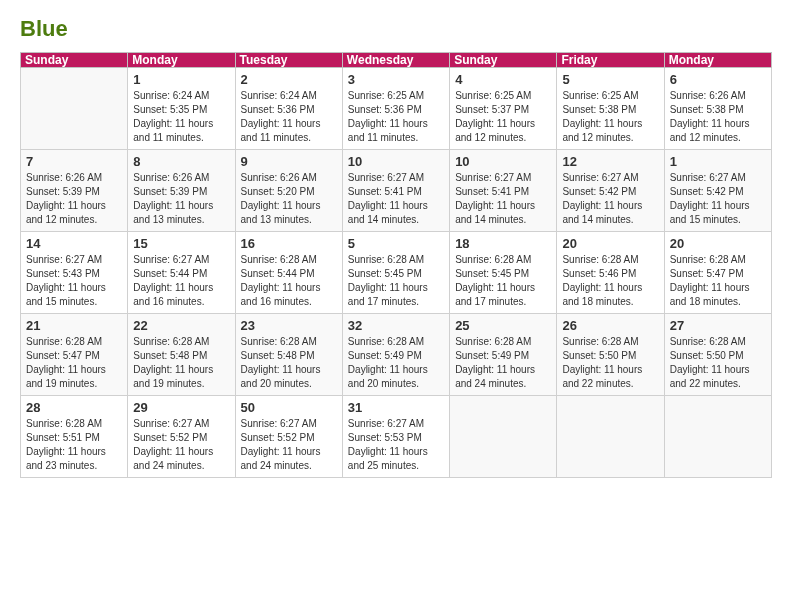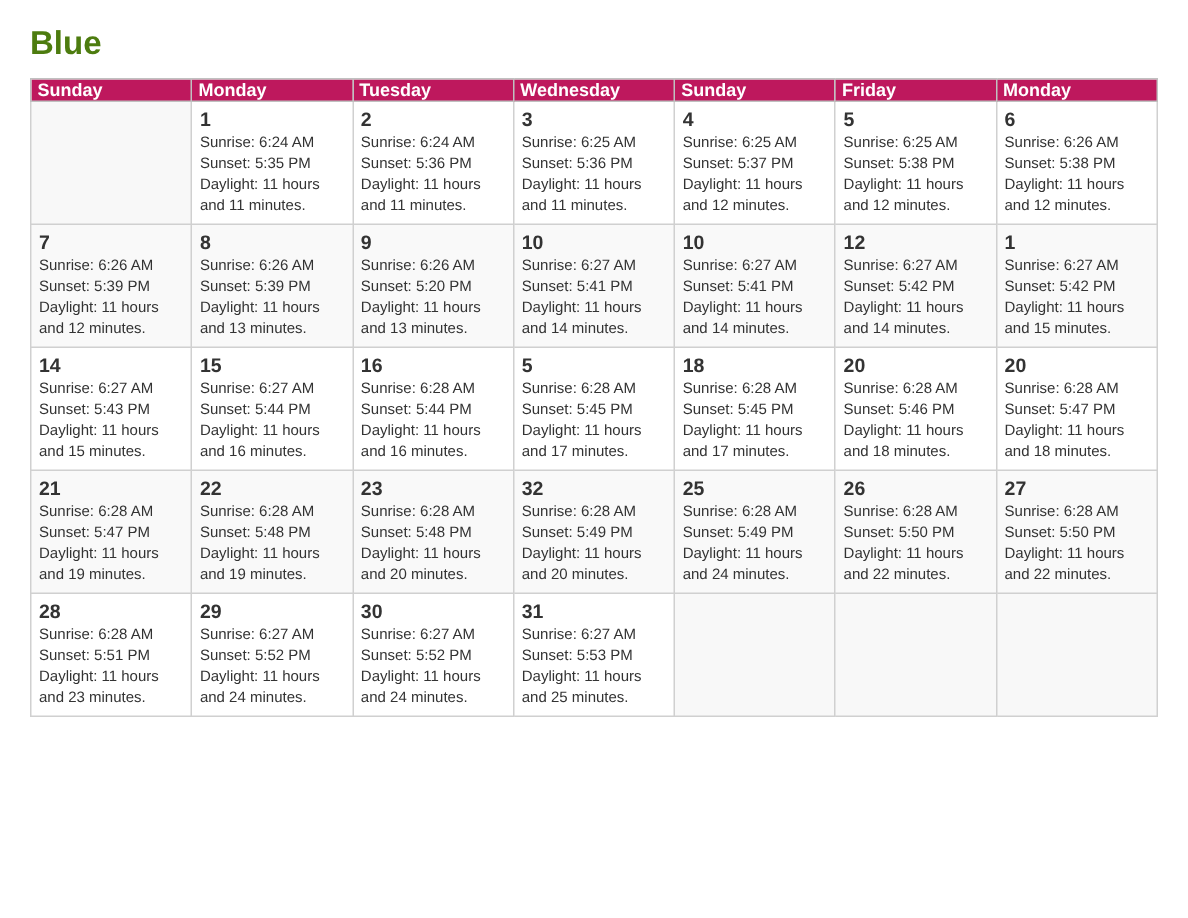--- a/index.html
+++ b/index.html
@@ -307,21 +307,21 @@
           <span class="cell-line"> and 23 minutes.</span>
         </td>
         <td>
           <span class="day-num">29</span>
           <span class="cell-line">Sunrise: 6:27 AM</span>
           <span class="cell-line">Sunset: 5:52 PM</span>
           <span class="cell-line">Daylight: 11 hours</span>
           <span class="cell-line"> and 24 minutes.</span>
         </td>
         <td>
-          <span class="day-num">30</span>
+          <span class="day-num">50</span>
           <span class="cell-line">Sunrise: 6:27 AM</span>
           <span class="cell-line">Sunset: 5:52 PM</span>
           <span class="cell-line">Daylight: 11 hours</span>
           <span class="cell-line"> and 24 minutes.</span>
         </td>
         <td>
           <span class="day-num">31</span>
           <span class="cell-line">Sunrise: 6:27 AM</span>
           <span class="cell-line">Sunset: 5:53 PM</span>
           <span class="cell-line">Daylight: 11 hours</span>

